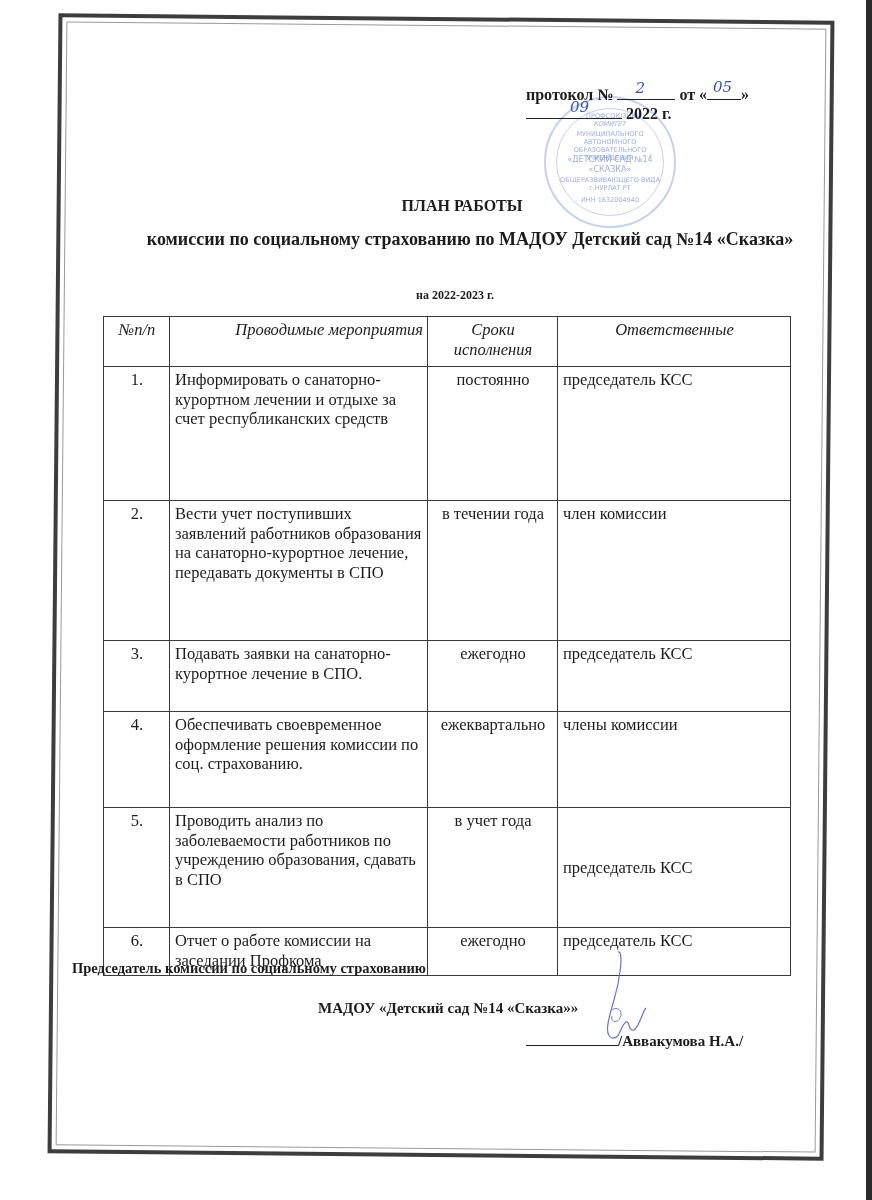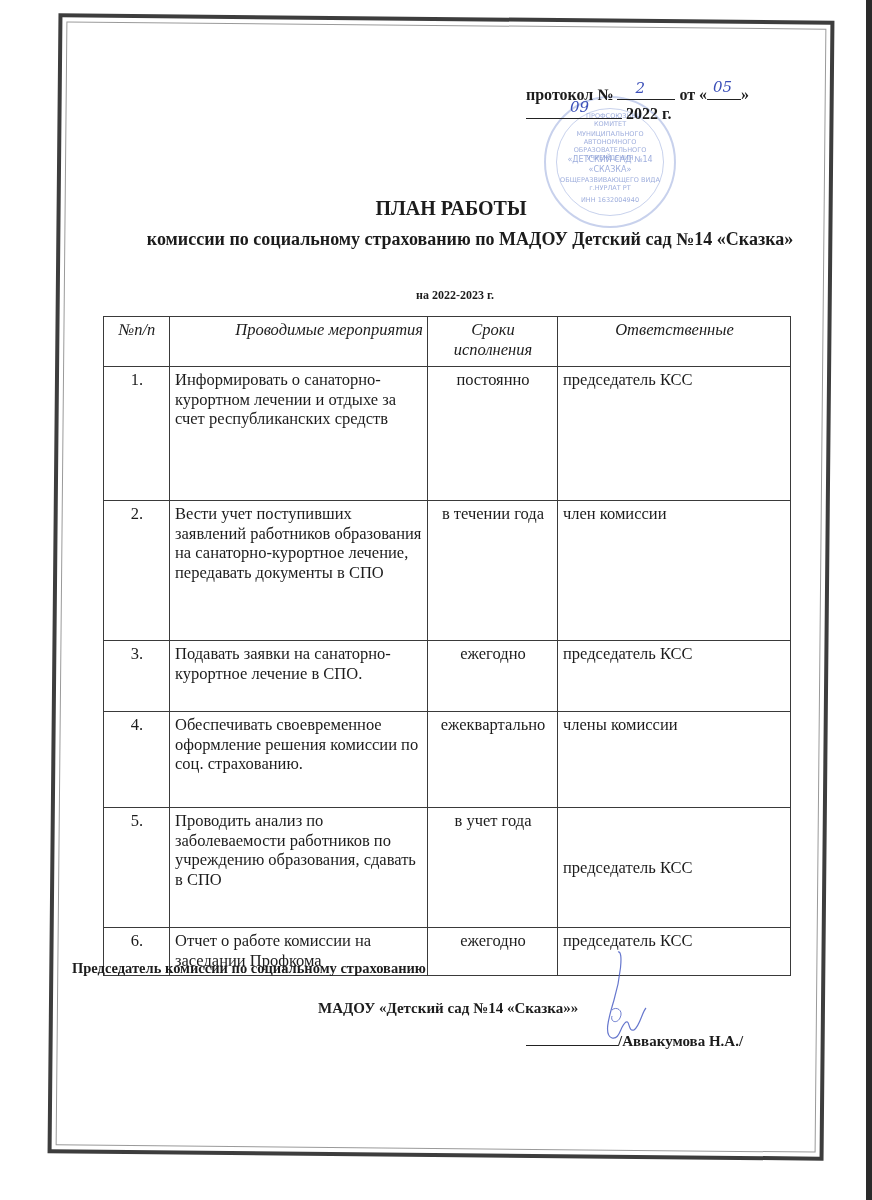--- a/index.html
+++ b/index.html
@@ -33,21 +33,21 @@
     }
     .stamp .ring {
       position: absolute; left: 10px; top: 10px; right: 10px; bottom: 10px; border-radius: 50%;
       border: 1px solid rgba(90,120,200,0.45);
     }
     .stamp .stxt {
       position: absolute; left: 14px; right: 14px; text-align: center;
       font-family: "DejaVu Sans", sans-serif; font-size: 6.5px; line-height: 8px; color: rgba(70,100,190,0.7);
     }
     .title-block { position: absolute; left: 120px; width: 680px; text-align: center; font-weight: bold; }
-    .t1 { top: 197px; font-size: 20px; left: 231px; width: 440px; }
+    .t1 { top: 197px; font-size: 16px; left: 242px; width: 440px; }
     .t2 { top: 228px; font-size: 18px; line-height: 22px; left: 130px; width: 680px; }
     .t3 { top: 288px; font-size: 12px; left: 235px; width: 440px; }
     table.plan {
       position: absolute; left: 103px; top: 316px; width: 688px; border-collapse: collapse;
       font-size: 16.5px; line-height: 19.5px;
     }
     table.plan th, table.plan td { border: 1.5px solid #3a3a3a; vertical-align: top; padding: 3px 4px 2px 5px; }
     table.plan th { font-style: italic; font-weight: normal; height: 44px; font-size: 16.5px; }
     .c-num { width: 56px; text-align: center; }
     .c-act { width: 248px; text-align: left; }
@@ -66,21 +66,21 @@
 <body>
 
 <div class="frame-outer">
   <div class="frame-inner"></div>
 </div>
 <div class="right-edge"></div>
 
 <div class="stamp">
   <div class="ring"></div>
   <div class="stxt" style="top:14px;padding-left:8px;">ПРОФСОЮЗНЫЙ</div>
-  <div class="stxt" style="top:22px;">КОМИТЕТ</div>
+  <div class="stxt" style="top:22px;font-style:italic;">КОМИТЕТ</div>
   <div class="stxt" style="top:32px;">МУНИЦИПАЛЬНОГО</div>
   <div class="stxt" style="top:40px;">АВТОНОМНОГО</div>
   <div class="stxt" style="top:48px;">ОБРАЗОВАТЕЛЬНОГО УЧРЕЖДЕНИЯ</div>
   <div class="stxt" style="top:58px;font-size:8px;">«ДЕТСКИЙ САД №14</div>
   <div class="stxt" style="top:68px;font-size:8px;">«СКАЗКА»</div>
   <div class="stxt" style="top:78px;">ОБЩЕРАЗВИВАЮЩЕГО ВИДА</div>
   <div class="stxt" style="top:86px;">г.НУРЛАТ РТ</div>
   <div class="stxt" style="top:98px;">ИНН 1632004940</div>
 </div>
 

